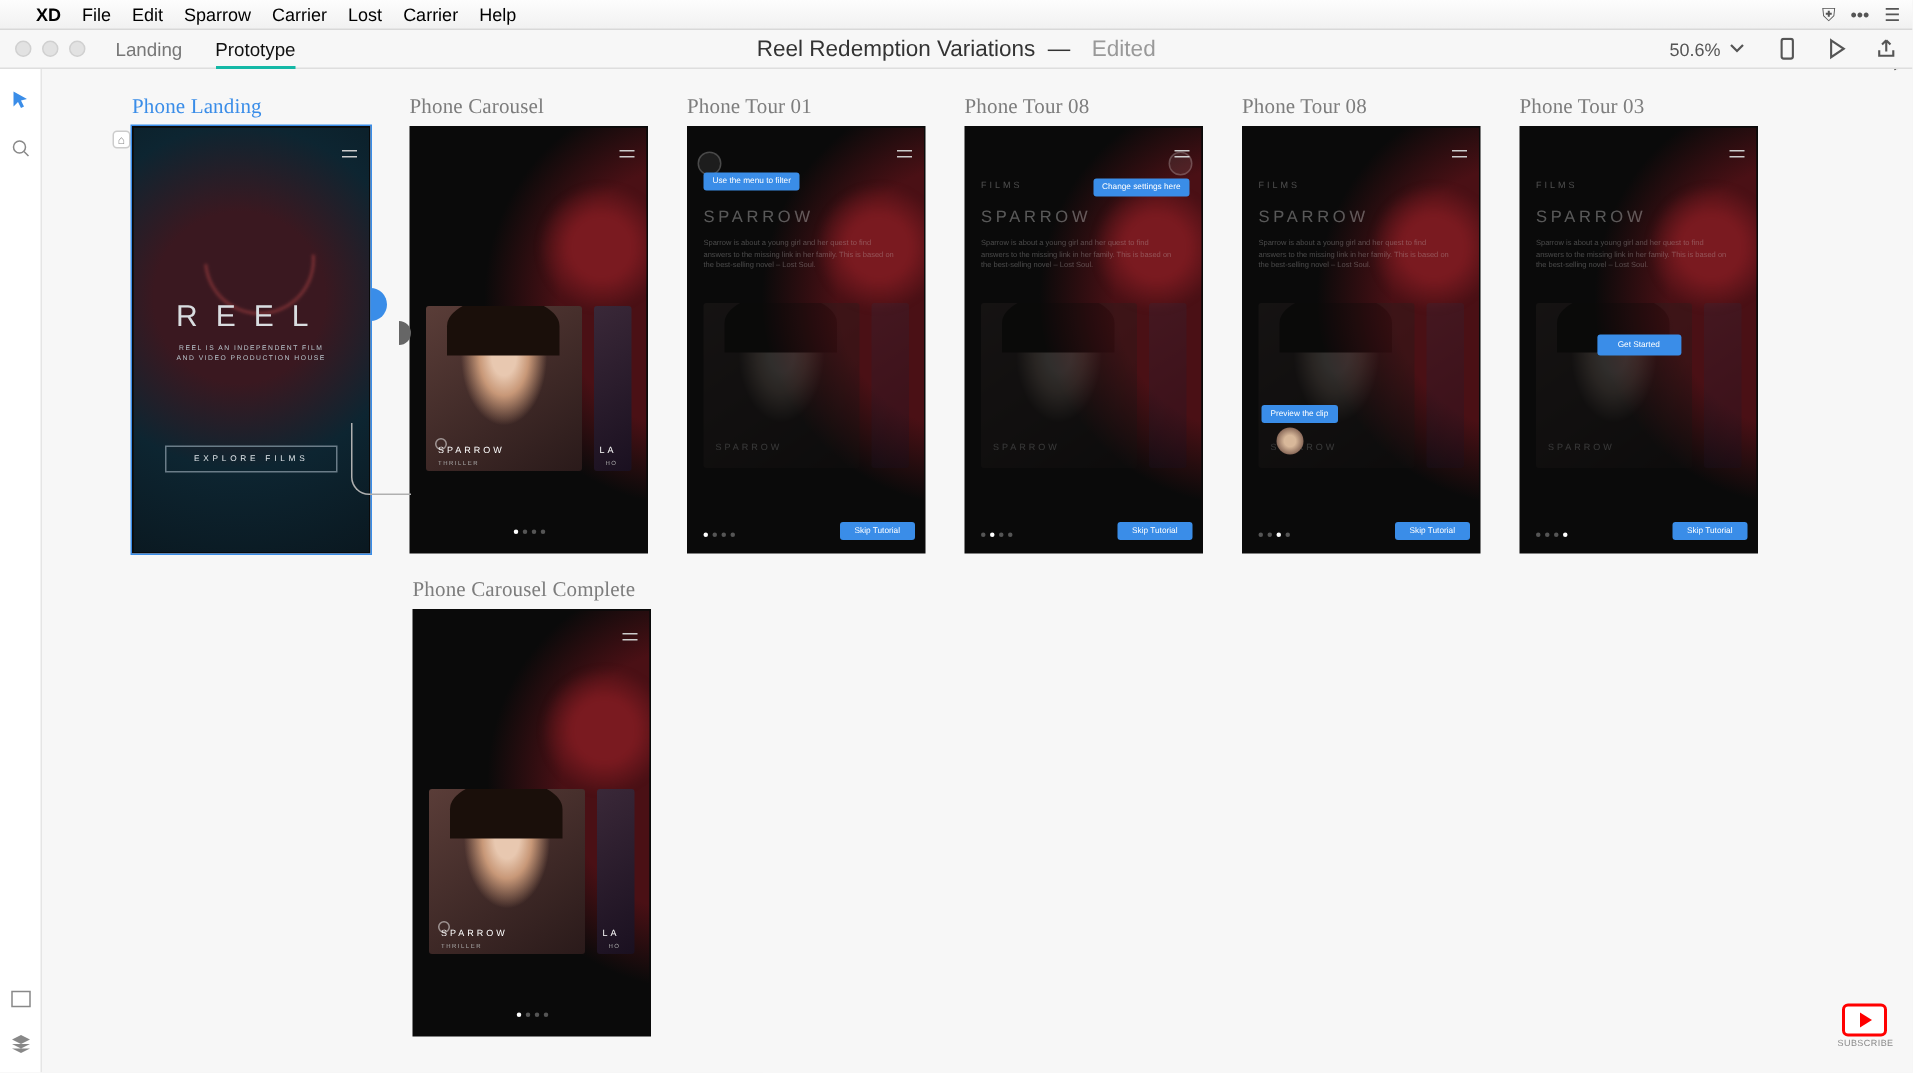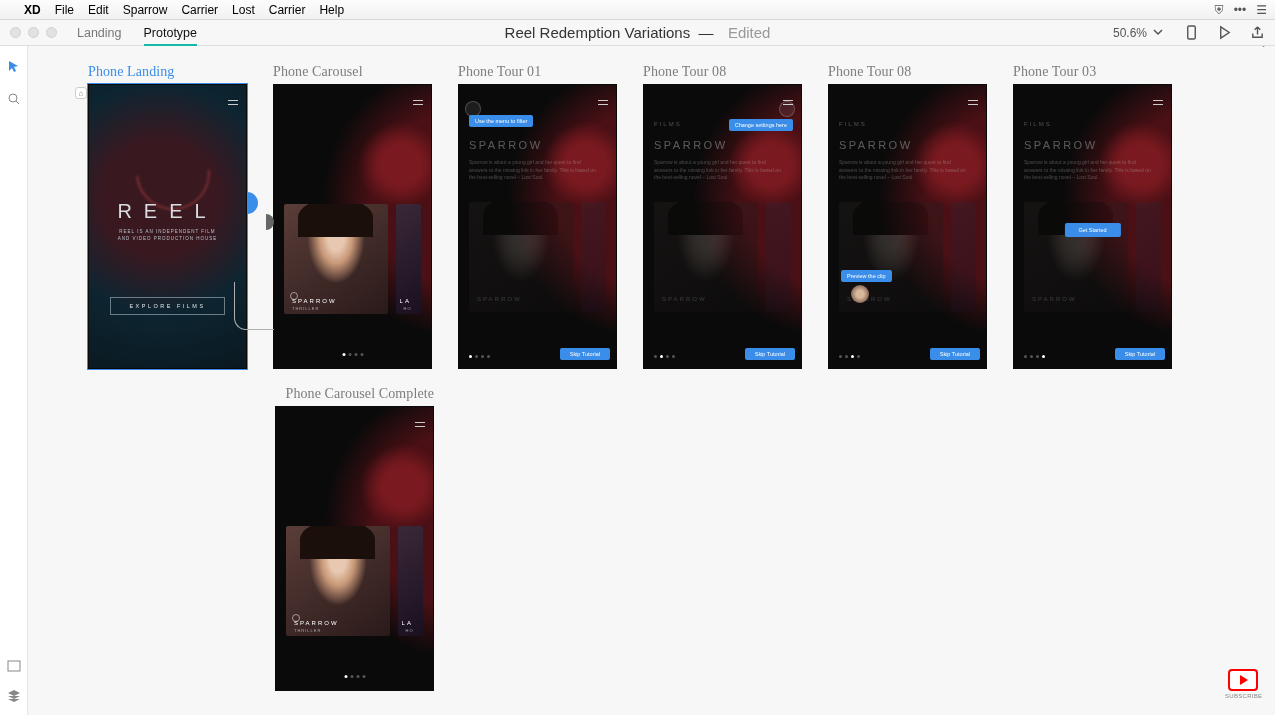--- a/index.html
+++ b/index.html
@@ -32,21 +32,21 @@
 .canvas { position: absolute; left: 28px; right: 0; top: 46px; bottom: 0; background: #f7f7f7; overflow: hidden; }
 .artboards-row { position: absolute; top: 18px; left: 60px; display: flex; gap: 26px; }
 .artboard-group { display: flex; flex-direction: column; gap: 4px; }
 .ab-label { font-size: 14px; color: #7d7d7d; letter-spacing: .1px; font-family: Liberation Serif, serif; }
 .ab-label.sel { color: #3a8de8; }
 .artframe { width: 159px; height: 285px; background: #0a0a0a; position: relative; overflow: hidden; border: 1px solid transparent; }
 .artframe.sel { outline: 1.5px solid #3a8de8; }
 .home-badge { position: absolute; left: -13px; top: 3px; width: 12px; height: 12px; background: #fff; border: 1px solid #ccc; border-radius: 3px; display: flex; align-items: center; justify-content: center; font-size: 8px; color: #888; }
 
 
-.row2 { position: absolute; top: 340px; left: 247px; text-align: right; }
+.row2 { position: absolute; top: 340px; left: 247px; }
 
 
 .statusbar { height: 10px; display: flex; align-items: center; justify-content: space-between; padding: 0 4px 0 6px; font-size: 5px; color: #bbb; }
 .dots4 { display: flex; gap: 1px; } .dots4 i { width: 2px; height: 2px; border-radius: 50%; background: #888; display: block; }
 .ph-header { display: flex; align-items: center; justify-content: space-between; padding: 4px 8px 0; }
 .hamburger, .tune { width: 10px; height: 8px; display: flex; flex-direction: column; justify-content: space-between; }
 .hamburger i { height: 1px; background: #ccc; }
 .tune { position: relative; } .tune::before, .tune::after { content:""; position:absolute; left:0; right:0; height:1px; background:#ccc; } .tune::before{top:1px} .tune::after{top:5px}
 .reel-logo { font-size: 6px; letter-spacing: 4px; color: #fff; }
 

